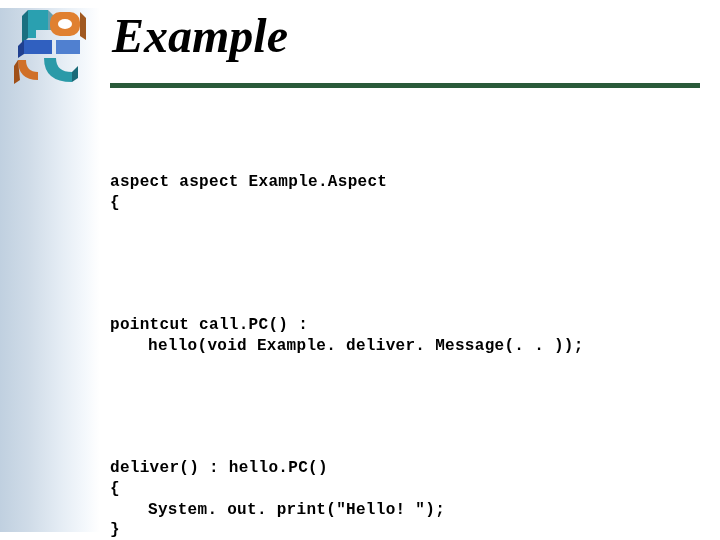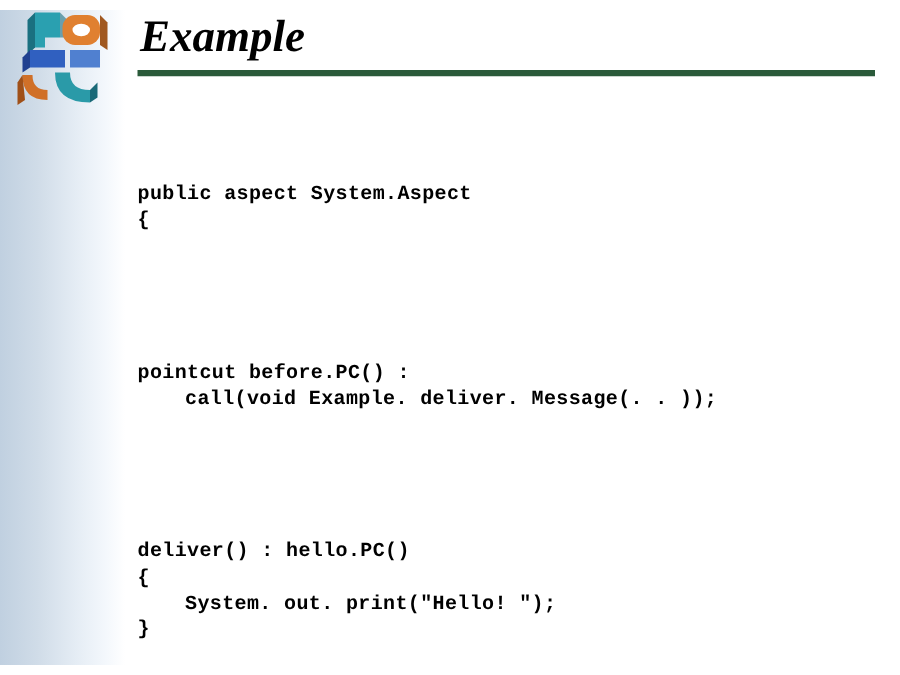--- a/index.html
+++ b/index.html
@@ -31,23 +31,23 @@
   .slide {
     position: absolute;
     top: 8px;
     left: 110px;
     right: 20px;
     z-index: 2;
   }
   .title {
     font-style: italic;
     font-weight: bold;
-    font-size: 36px;
+    font-size: 48px;
     color: #000;
-    margin-bottom: 6px;
+    margin-bottom: 20px;
     padding-left: 2px;
   }
   .title-rule {
     height: 5px;
     background: #2a5a3a;
     margin-bottom: 22px;
   }
   .code {
     font-family: "Courier New", Courier, monospace;
     font-weight: bold;
@@ -91,26 +91,26 @@
   </g>
 </svg>
 </div>
 
 <div class="slide">
   <div class="title">Example</div>
   <div class="title-rule"></div>
 
   <div class="code">
     <div class="code-block">
-<span>public aspect System.Aspect</span>
+<span>aspect aspect Example.Aspect</span>
 <span>{</span></div>
 
     <div class="code-block">
-<span>pointcut before.PC() :</span>
-<span class="indent">call(void Example. deliver. Message(. . ));</span></div>
+<span>pointcut call.PC() :</span>
+<span class="indent">hello(void Example. deliver. Message(. . ));</span></div>
 
     <div class="code-block">
 <span>deliver() : hello.PC()</span>
 <span>{</span>
 <span class="indent">System. out. print("Hello! ");</span>
 <span>}</span></div>
 
     
 
     

